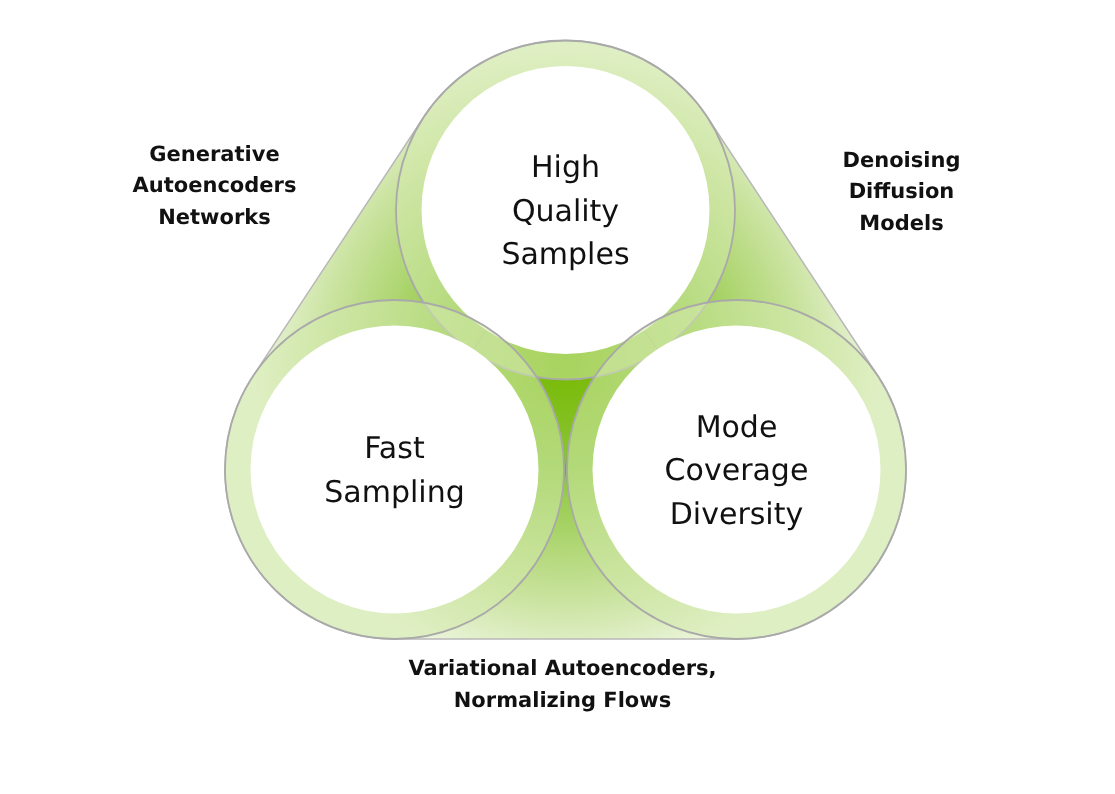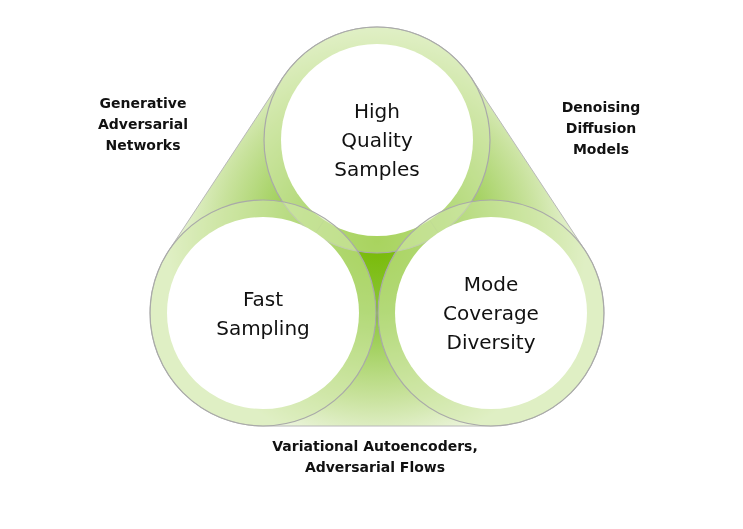--- a/index.html
+++ b/index.html
@@ -84,19 +84,19 @@
     </g>
 
   <g id="labels">
       <text class="circle-label"><tspan x="377" y="118">High</tspan><tspan x="377" y="147">Quality</tspan><tspan x="377" y="176">Samples</tspan></text>
       <text class="circle-label"><tspan x="263" y="305.5">Fast</tspan><tspan x="263" y="334.5">Sampling</tspan></text>
       <text class="circle-label"><tspan x="491" y="291">Mode</tspan><tspan x="491" y="320">Coverage</tspan><tspan x="491" y="349">Diversity</tspan></text>
     </g>
 </svg>
 
 <div id="label-gan" class="side-label">Generative
-Adversarial
+Autoencoders
 Networks</div>
 <div id="label-ddm" class="side-label">Denoising
 Diffusion
 Models</div>
 <div id="label-vae" class="side-label">Variational Autoencoders,
-Adversarial Flows</div>
+Normalizing Flows</div>
 
 </body></html>

